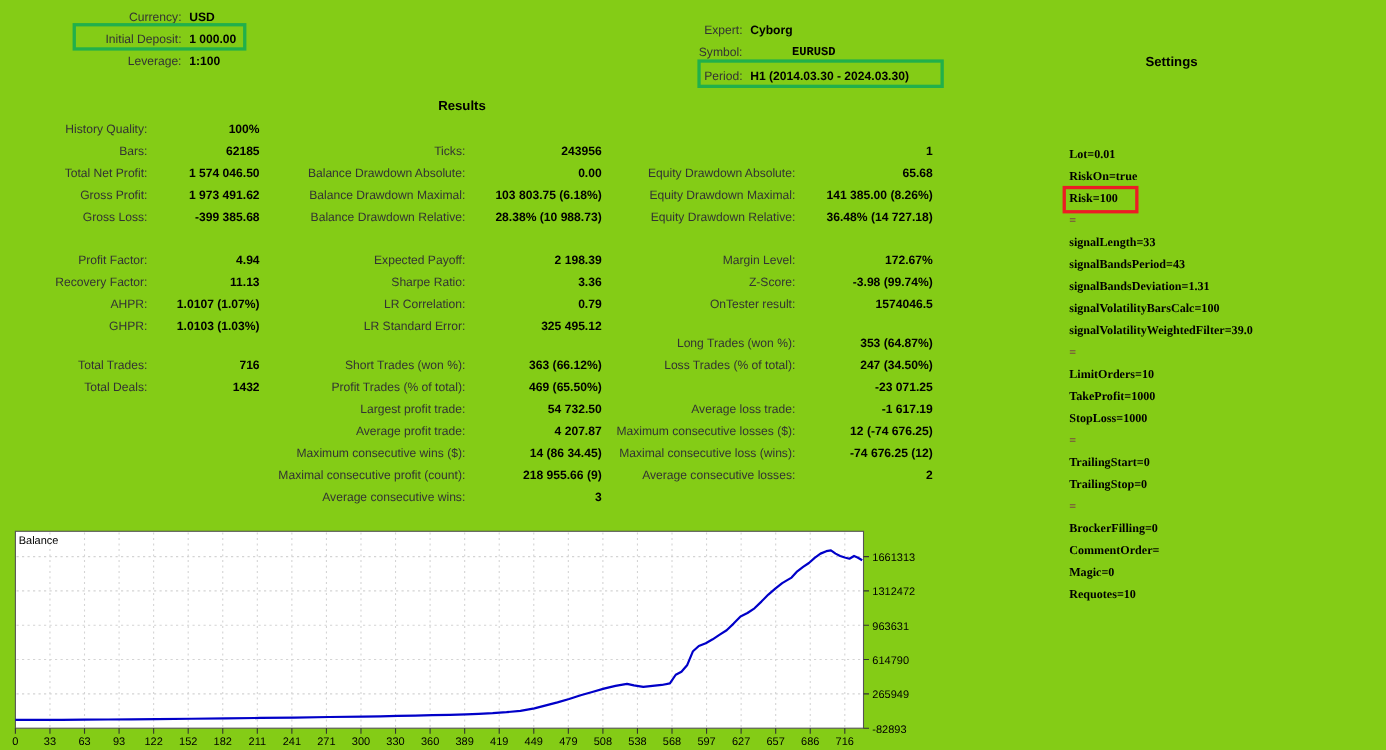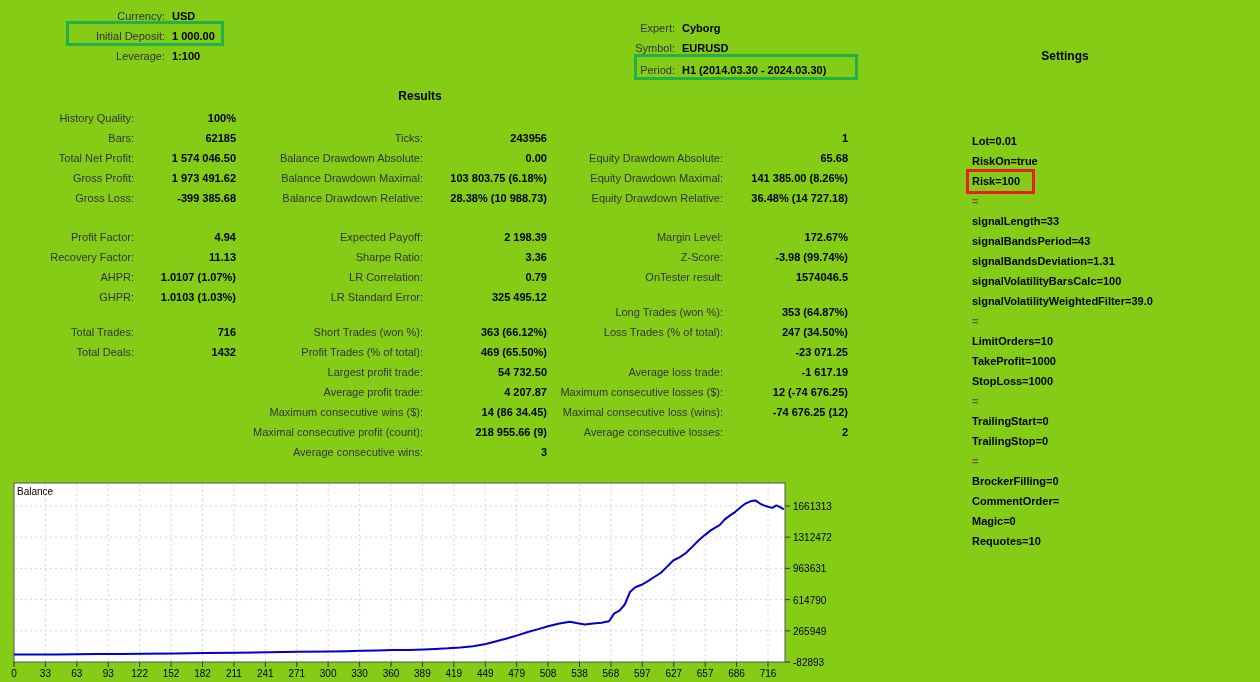--- a/index.html
+++ b/index.html
@@ -14,41 +14,41 @@
   .section-title{position:absolute;font-weight:bold;font-size:12px;text-align:center;height:16px;line-height:16px;}
   .statcol{position:absolute;}
   .stat-block.gap1{margin-top:19px;}
   .stat-block.gap2{margin-top:15px;}
   .stat-row{display:flex;height:20px;line-height:20px;}
   .stat-label{text-align:right;color:#333;white-space:nowrap;}
   .stat-value{text-align:right;font-weight:bold;color:#000;white-space:nowrap;flex:1;}
   .statcol .stat-label{width:173px;}
   .statcol.colA .stat-label{width:134px;}
   .settings-list{position:absolute;left:972px;top:131px;width:285px;}
-  .settings-item{height:20px;line-height:20px;font-weight:bold;color:#000;white-space:nowrap;}
+  .settings-item{height:20px;line-height:20px;font-weight:bold;color:#000;white-space:nowrap;font-family:Liberation Serif, serif;}
   .settings-item.sep{color:#7a4a42;}
   svg text{font-family:"Liberation Sans","DejaVu Sans",sans-serif;}
 </style>
 </head>
 <body>
 
 <div class="page">
 
   <div class="hrow-label" style="left:45px;top:6px;width:120px;">Currency:</div>
   <div class="hrow-value" style="left:172px;top:6px;">USD</div>
   <div class="hrow-label" style="left:45px;top:26px;width:120px;">Initial Deposit:</div>
   <div class="hrow-value" style="left:172px;top:26px;">1 000.00</div>
   <div class="hrow-label" style="left:45px;top:46px;width:120px;">Leverage:</div>
   <div class="hrow-value" style="left:172px;top:46px;">1:100</div>
   <div class="hl-box hl-green" style="left:66px;top:21px;width:158px;height:25px;"></div>
 
   <div class="hrow-label" style="left:595px;top:18px;width:80px;">Expert:</div>
   <div class="hrow-value" style="left:682px;top:18px;">Cyborg</div>
   <div class="hrow-label" style="left:595px;top:38px;width:80px;">Symbol:</div>
-  <div class="hrow-value" style="left:682px;top:38px;">EURUSD</div>
+  <div class="hrow-value" style="left:720px;top:38px;font-family:Liberation Mono, monospace;">EURUSD</div>
   <div class="hrow-label" style="left:595px;top:60px;width:80px;">Period:</div>
   <div class="hrow-value" style="left:682px;top:60px;">H1 (2014.03.30 - 2024.03.30)</div>
   <div class="hl-box hl-green" style="left:634px;top:54px;width:224px;height:26px;"></div>
 
   <div class="section-title" style="left:370px;top:88px;width:100px;">Results</div>
   <div class="section-title" style="left:1015px;top:48px;width:100px;">Settings</div>
 
   <div class="statcol colA" style="left:0px;top:108px;width:236px;">
       <div class="stat-block">
         <div class="stat-row">

